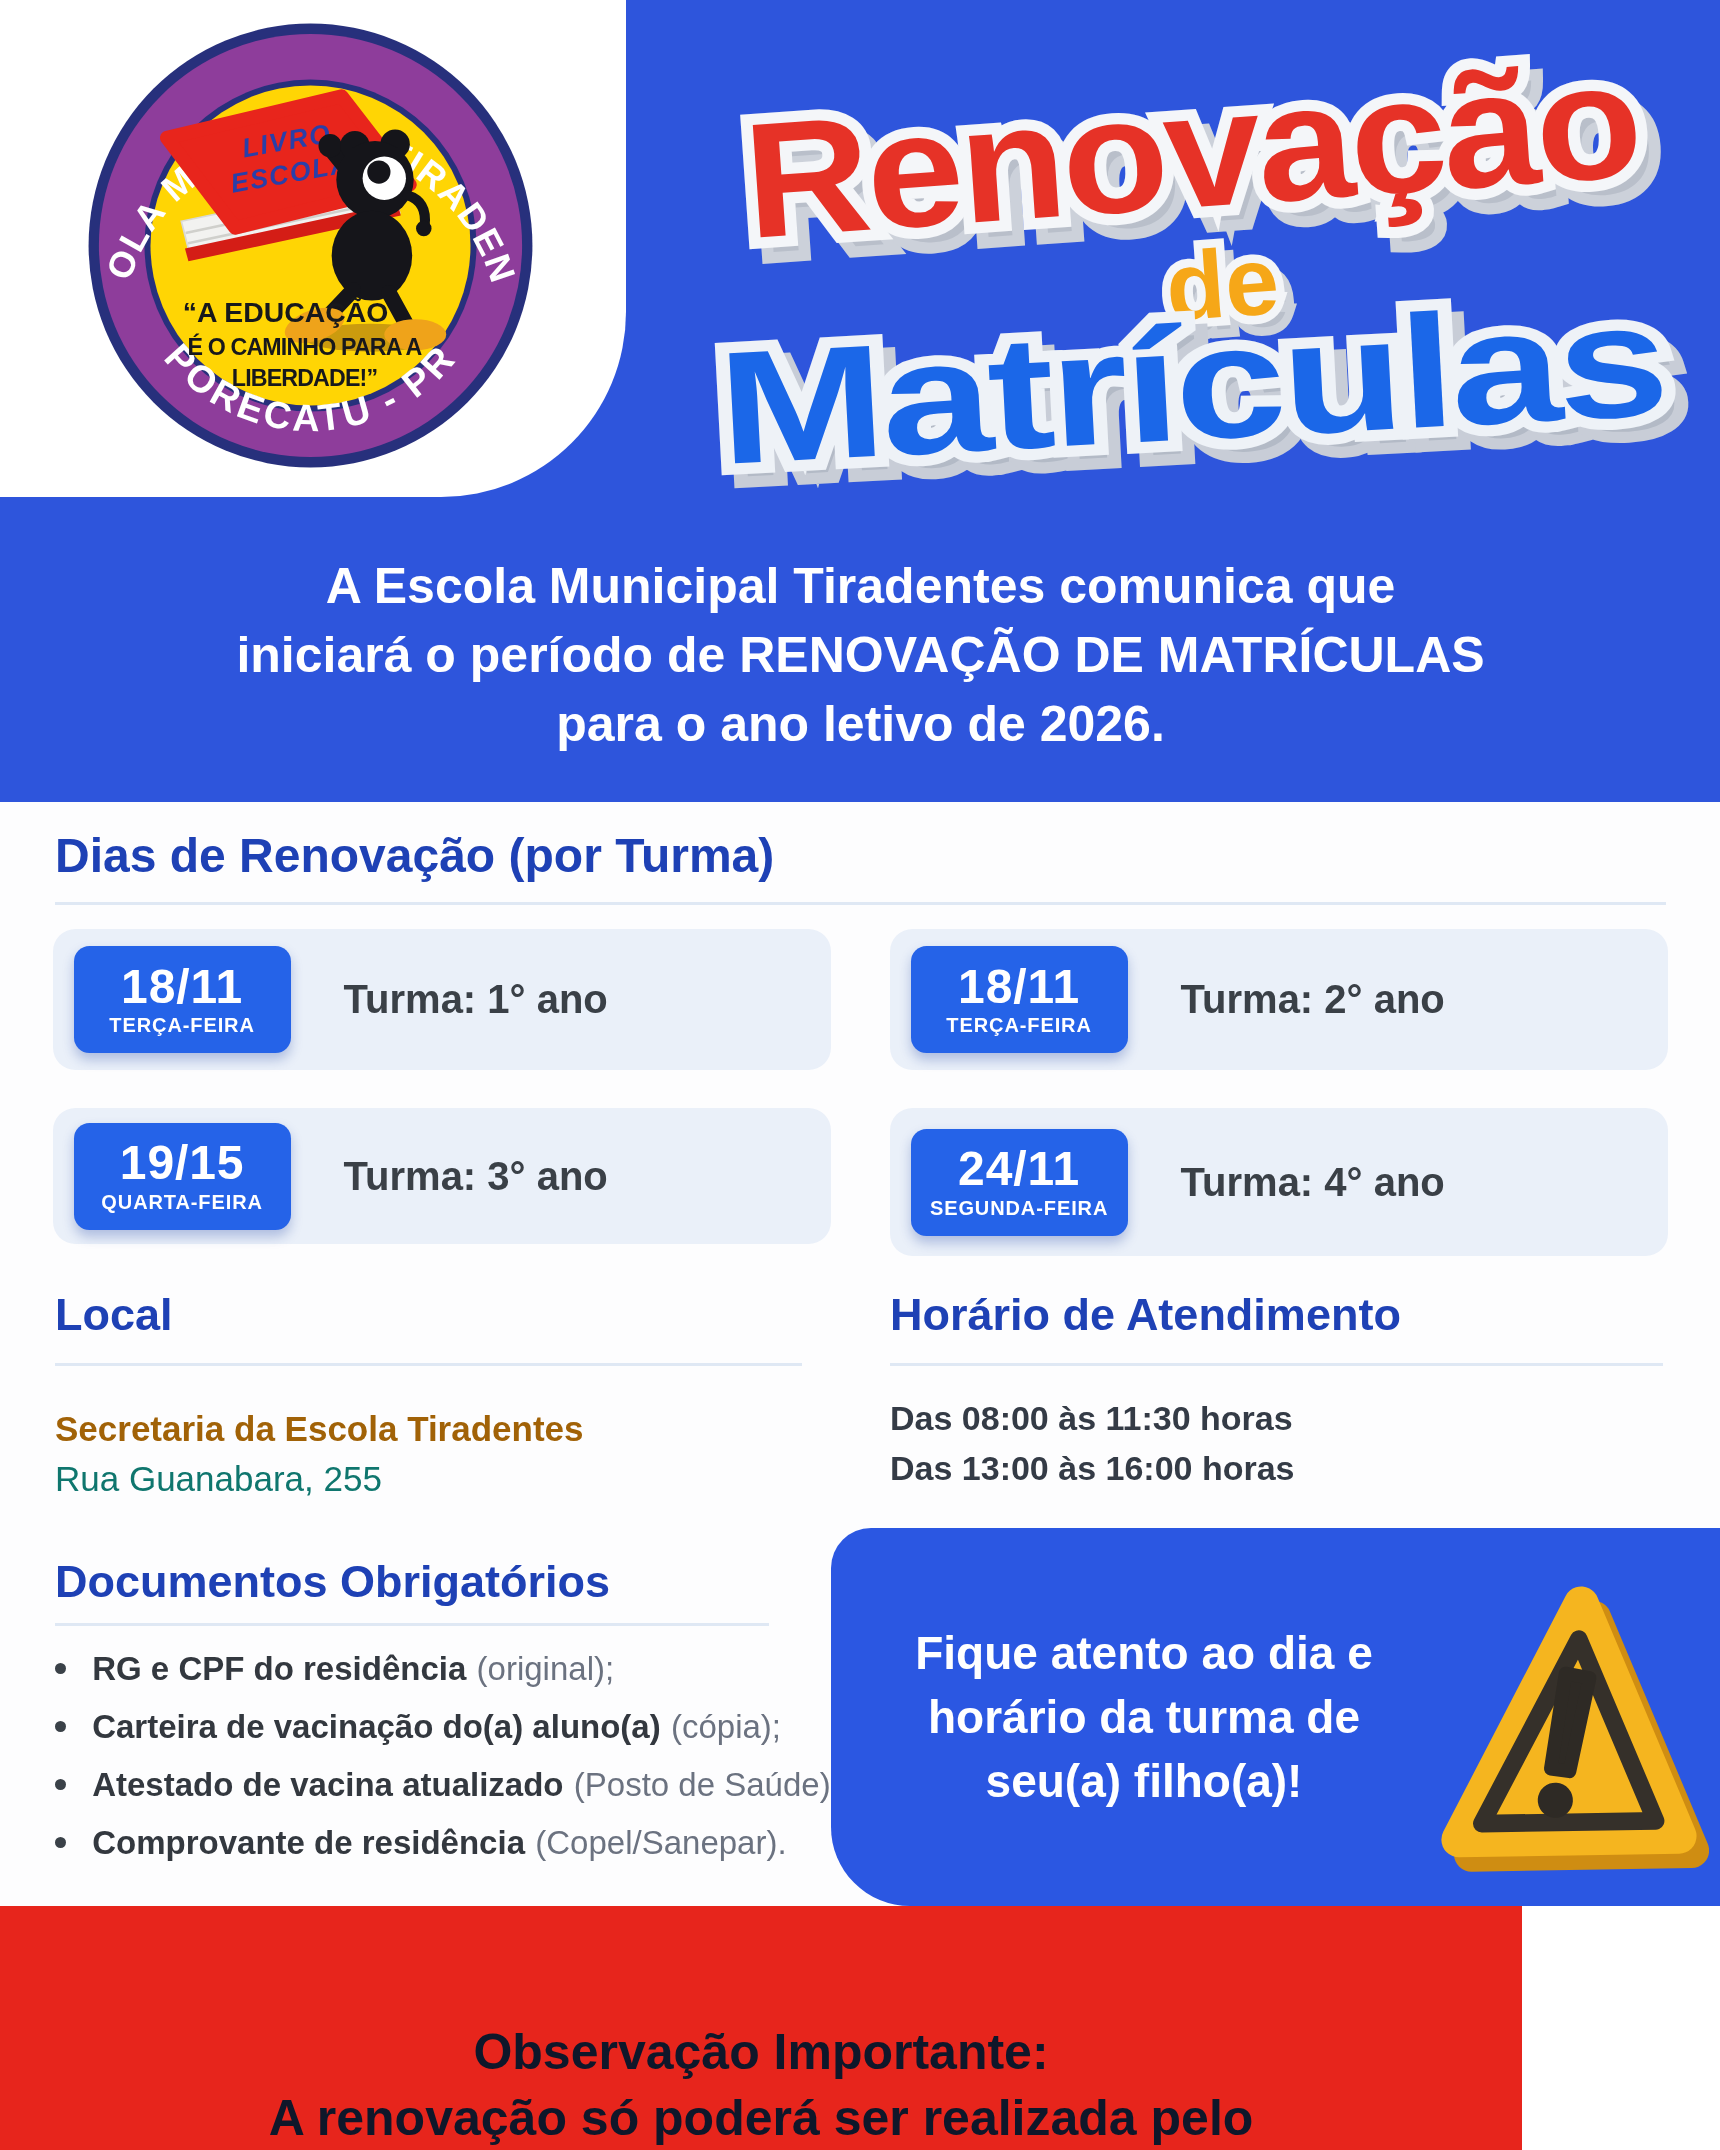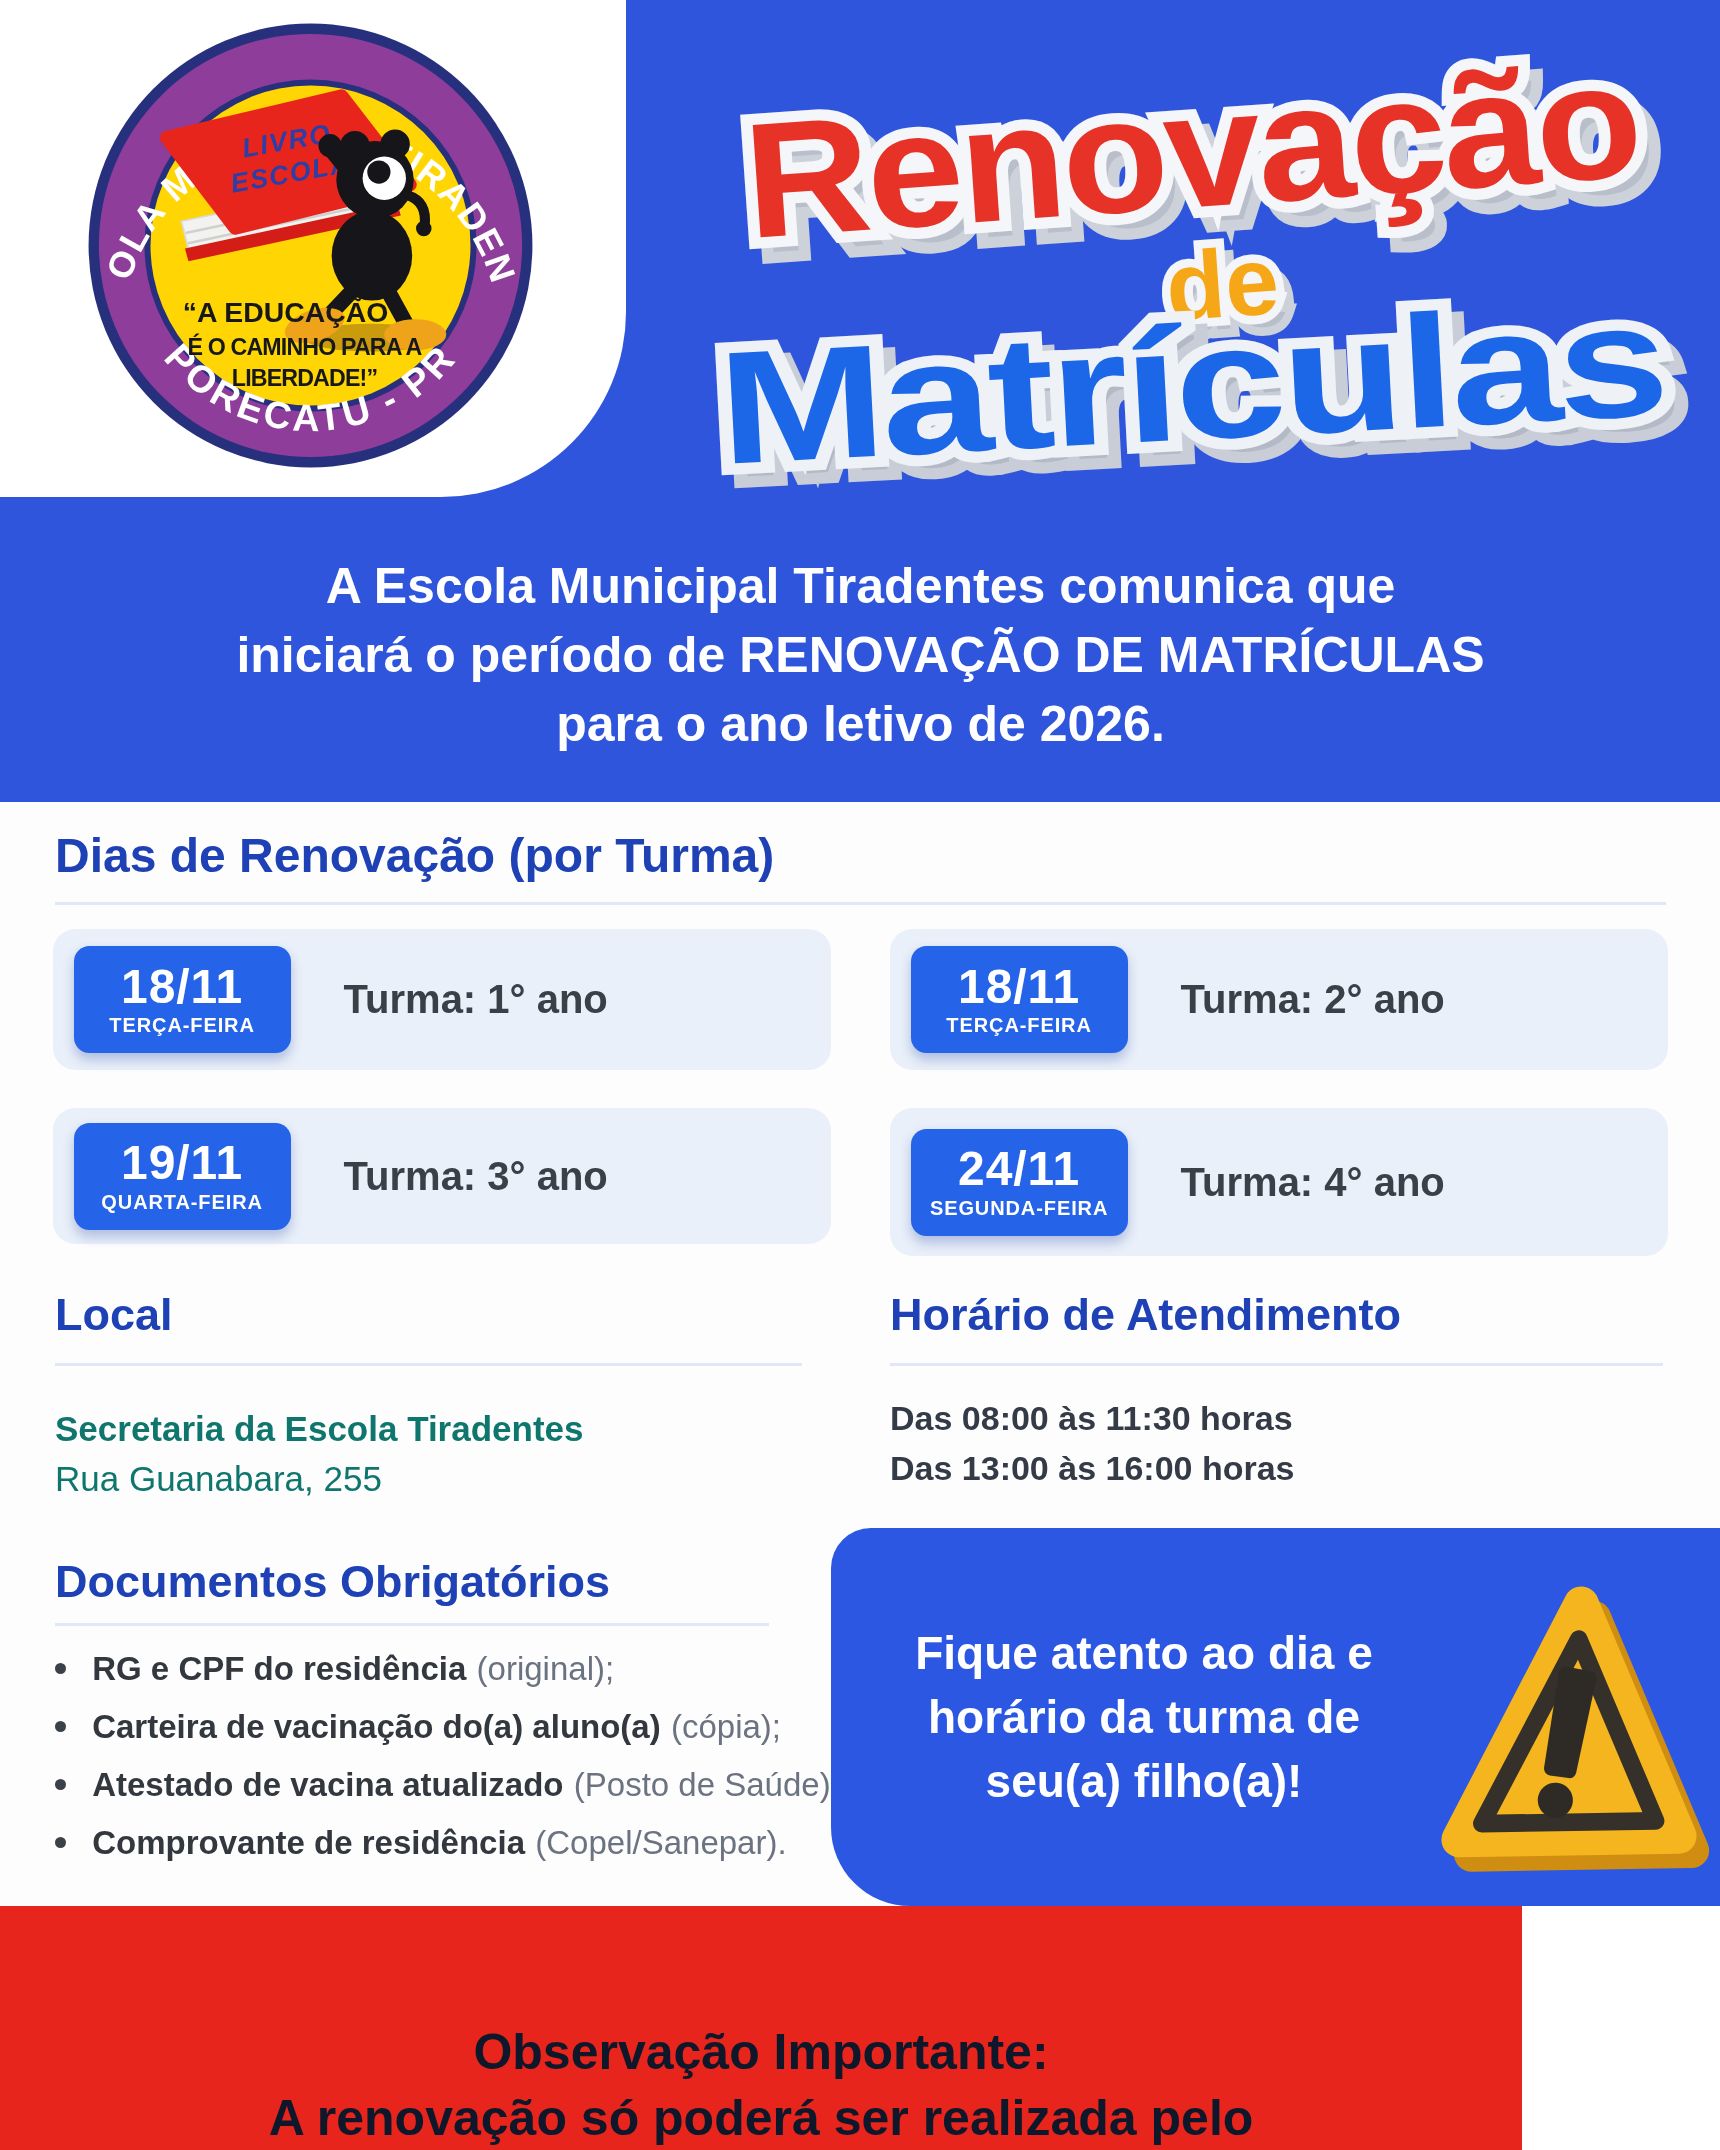--- a/index.html
+++ b/index.html
@@ -44,21 +44,21 @@
   #card1{left:53px;top:929px;height:141px;}
   #card2{left:890px;top:929px;height:141px;}
   #card3{left:53px;top:1108px;height:136px;}
   #card4{left:890px;top:1108px;height:148px;}
   .badge{width:217px;height:107px;margin-left:20.6px;background:#2563e8;border-radius:15.5px;color:#fff;
     display:flex;flex-direction:column;align-items:center;justify-content:center;
     box-shadow:0 6.9px 12px rgba(25,60,160,.28);flex:none;}
   .badge .date{font-size:48px;font-weight:bold;line-height:50px;letter-spacing:0.9px;}
   .badge .weekday{font-size:20px;font-weight:bold;letter-spacing:0.9px;margin-top:2.6px;}
   .turma{margin-left:53px;font-size:40px;font-weight:bold;color:#3a4047;}
-  .place-name{position:absolute;left:55px;top:1409px;font-size:35px;font-weight:bold;color:#0f766e;}
+  .place-name{position:absolute;left:55px;top:1409px;font-size:35px;font-weight:bold;color:#a16207;}
   .place-addr{position:absolute;left:55px;top:1459px;font-size:35px;color:#0f766e;}
   .hour-line{position:absolute;left:890px;font-size:34px;font-weight:bold;color:#343b46;}
   #hour1{top:1399px;} #hour2{top:1449px;}
   .docs{position:absolute;left:55px;top:1648px;margin:0;padding:0;list-style:none;}
   .docs li{display:flex;align-items:center;height:41px;margin-bottom:17px;font-size:33px;}
   .dot{width:11.2px;height:11.2px;border-radius:50%;background:#3a4148;margin-right:26px;flex:none;}
   .doc-bold{font-weight:bold;color:#33383f;margin-right:10.3px;}
   .doc-note{color:#6b7280;}
   
   .attention{position:absolute;left:831px;top:1528px;width:890px;height:378px;background:#2b57e2;
@@ -163,21 +163,21 @@
 </div>
 <div class="card" id="card2">
   <div class="badge">
     <div class="date">18/11</div>
     <div class="weekday">TERÇA-FEIRA</div>
   </div>
   <div class="turma">Turma: 2° ano</div>
 </div>
 <div class="card" id="card3">
   <div class="badge">
-    <div class="date">19/11</div>
+    <div class="date">19/15</div>
     <div class="weekday">QUARTA-FEIRA</div>
   </div>
   <div class="turma">Turma: 3° ano</div>
 </div>
 <div class="card" id="card4">
   <div class="badge">
     <div class="date">24/11</div>
     <div class="weekday">SEGUNDA-FEIRA</div>
   </div>
   <div class="turma">Turma: 4° ano</div>

